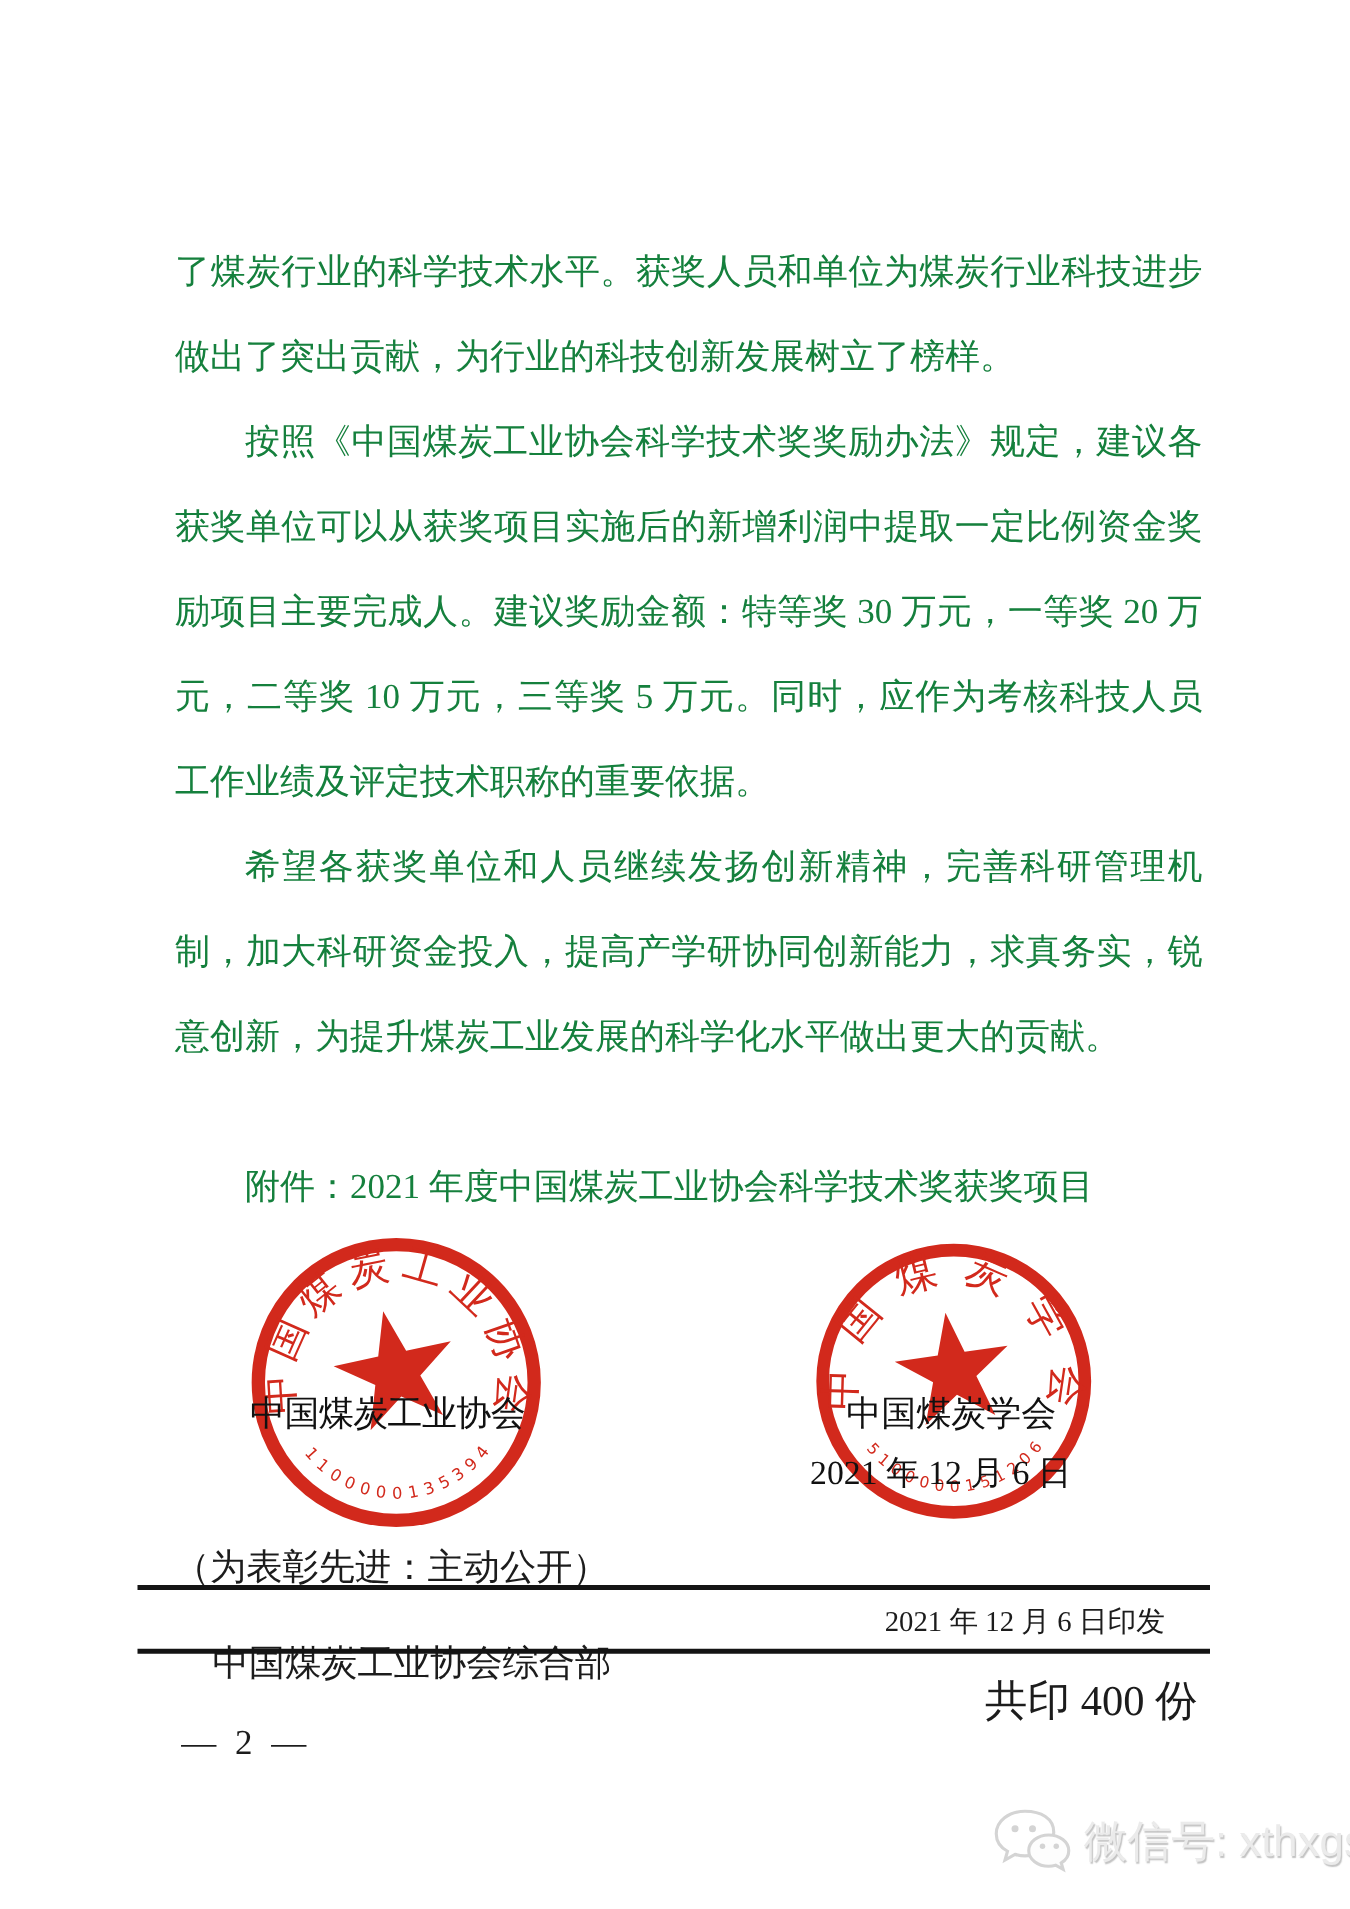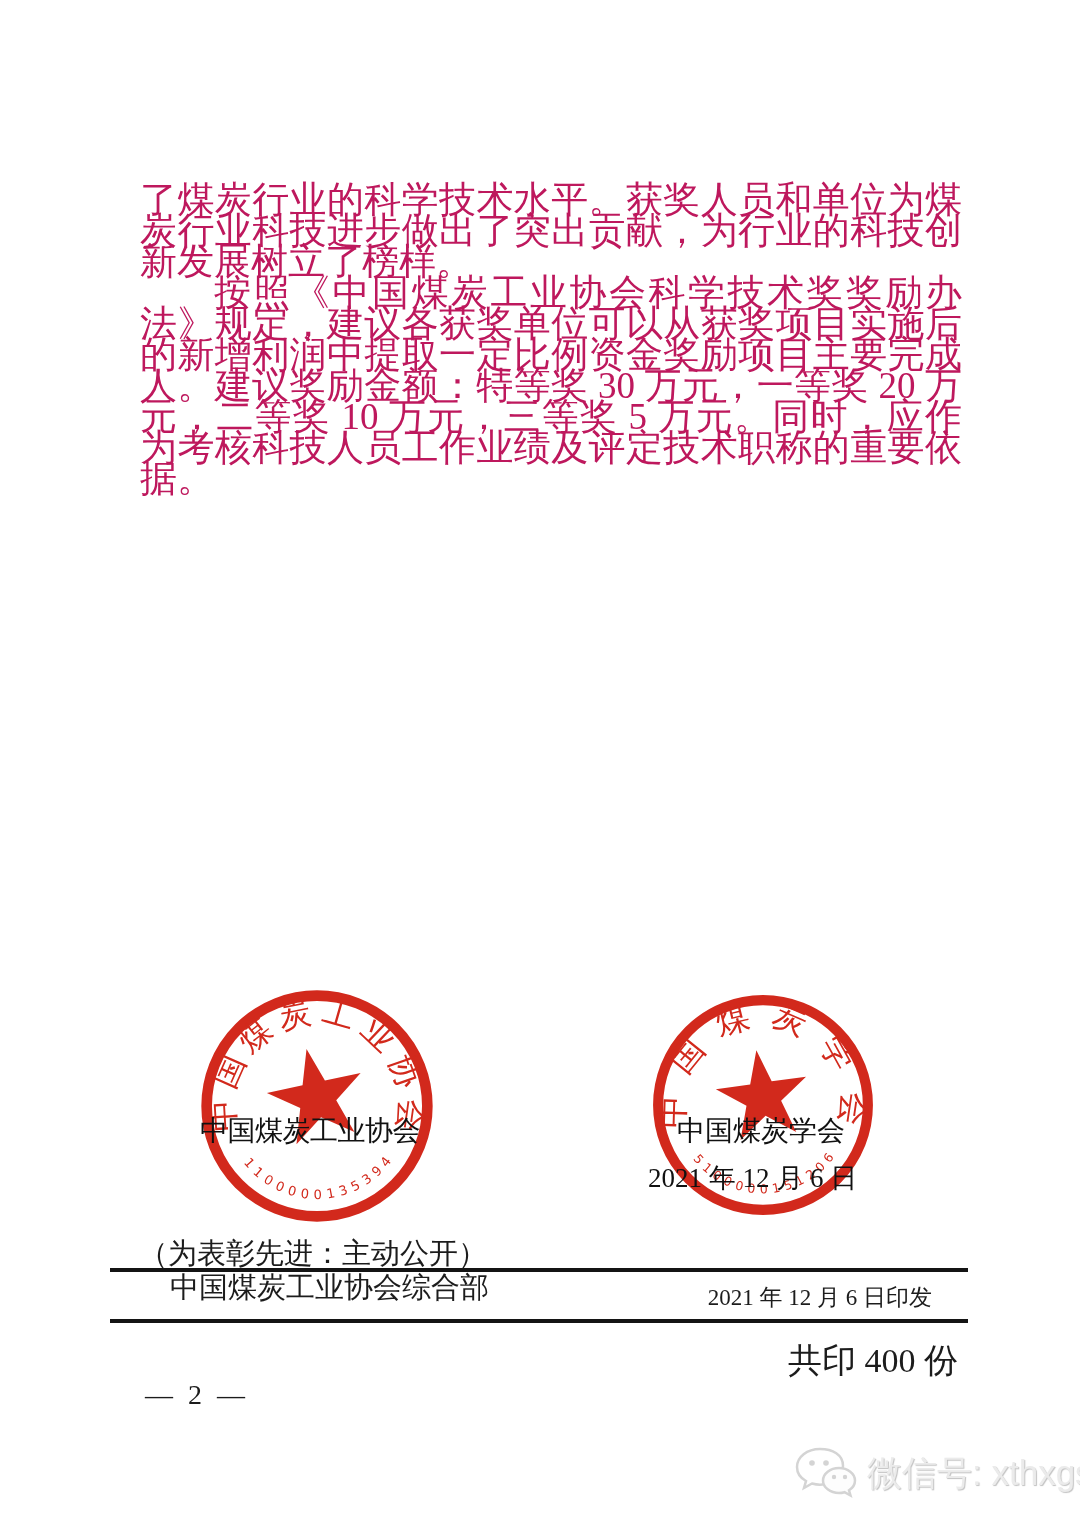--- a/index.html
+++ b/index.html
@@ -11,23 +11,23 @@
     background: #ffffff;
     overflow: hidden;
     font-family: "Liberation Serif", "DejaVu Serif", serif;
     color: #1c1c1c;
   }
   .abs { position: absolute; }
 
   
   .doc-body {
     left: 140px; top: 184px; width: 822px;
-    font-size: 37px; line-height: 31px;
+    font-size: 28px; line-height: 68px;
     text-align: justify;
-    color: #be185d;
+    color: #15803d;
   }
   .doc-body p { margin: 0; }
   .doc-body p.indent { text-indent: 2em; }
   .doc-body p.attachment { margin-top: 52px; text-indent: 2em; }
 
   
   .seal { pointer-events: none; }
   .seal-left  { left: 196px; top: 984px; width: 242px; height: 244px; }
   .seal-right { left: 648px; top: 986px; width: 230px; height: 238px; }
 
@@ -35,21 +35,21 @@
   .sig { font-size: 28px; color: #111; white-space: nowrap; }
   .sig-left-org  { left: 200px; top: 1112px; letter-spacing: -0.5px; }
   .sig-right-org { left: 677px; top: 1112px; }
   .sig-date      { left: 648px; top: 1160px; font-size: 27px; }
 
   
   .disclosure { left: 139px; top: 1234px; font-size: 29px; }
   .rule { left: 110px; width: 858px; height: 4px; background: #141414; }
   .rule-top { top: 1268px; }
   .rule-bottom { top: 1319px; }
-  .issuer { left: 170px; top: 1268px; font-size: 29px; }
+  .issuer { left: 170px; top: 1311px; font-size: 29px; }
   .print-date { top: 1282px; right: 148px; font-size: 23px; }
   .copies { top: 1338px; right: 122px; font-size: 34px; }
   .page-number { left: 145px; top: 1379px; font-size: 28px; letter-spacing: 4px; }
 
   
   .watermark {
     left: 793px; top: 1446px;
     display: flex; align-items: center; gap: 10px;
   }
   .watermark-label {
@@ -62,20 +62,22 @@
   .seal-arc-text { font-family: "Liberation Serif", "DejaVu Serif", serif; }
 </style>
 </head>
 <body>
 
 <div class="page">
 
   <div class="abs doc-body">
     <p>了煤炭行业的科学技术水平。获奖人员和单位为煤炭行业科技进步做出了突出贡献，为行业的科技创新发展树立了榜样。</p>
     <p class="indent">按照《中国煤炭工业协会科学技术奖奖励办法》规定，建议各获奖单位可以从获奖项目实施后的新增利润中提取一定比例资金奖励项目主要完成人。建议奖励金额：特等奖 30 万元，一等奖 20 万元，二等奖 10 万元，三等奖 5 万元。同时，应作为考核科技人员工作业绩及评定技术职称的重要依据。</p>
+    <p class="indent">希望各获奖单位和人员继续发扬创新精神，完善科研管理机制，加大科研资金投入，提高产学研协同创新能力，求真务实，锐意创新，为提升煤炭工业发展的科学化水平做出更大的贡献。</p>
+    <p class="attachment">附件：2021 年度中国煤炭工业协会科学技术奖获奖项目</p>
   </div>
 
   <div class="abs seal seal-left">
     <svg width="242" height="244" viewBox="0 0 250 250">
       <defs>
         <path id="arcL" d="M 47.1 161.4 A 86 86 0 1 1 202.9 161.4" fill="none"></path>
         <path id="serL" d="M 45.4 178.7 A 96 96 0 0 0 204.6 178.7" fill="none"></path>
       </defs>
       <circle cx="125" cy="125" r="114" fill="none" stroke="#d2291c" stroke-width="11"></circle>
       <polygon points="125,65 136.8,100.8 174.5,100.9 144,123.2 155.6,159.1 125,137 94.4,159.1 106,123.2 75.5,100.9 113.2,100.8" fill="#d2291c" transform="rotate(-12 125 117)"></polygon>

